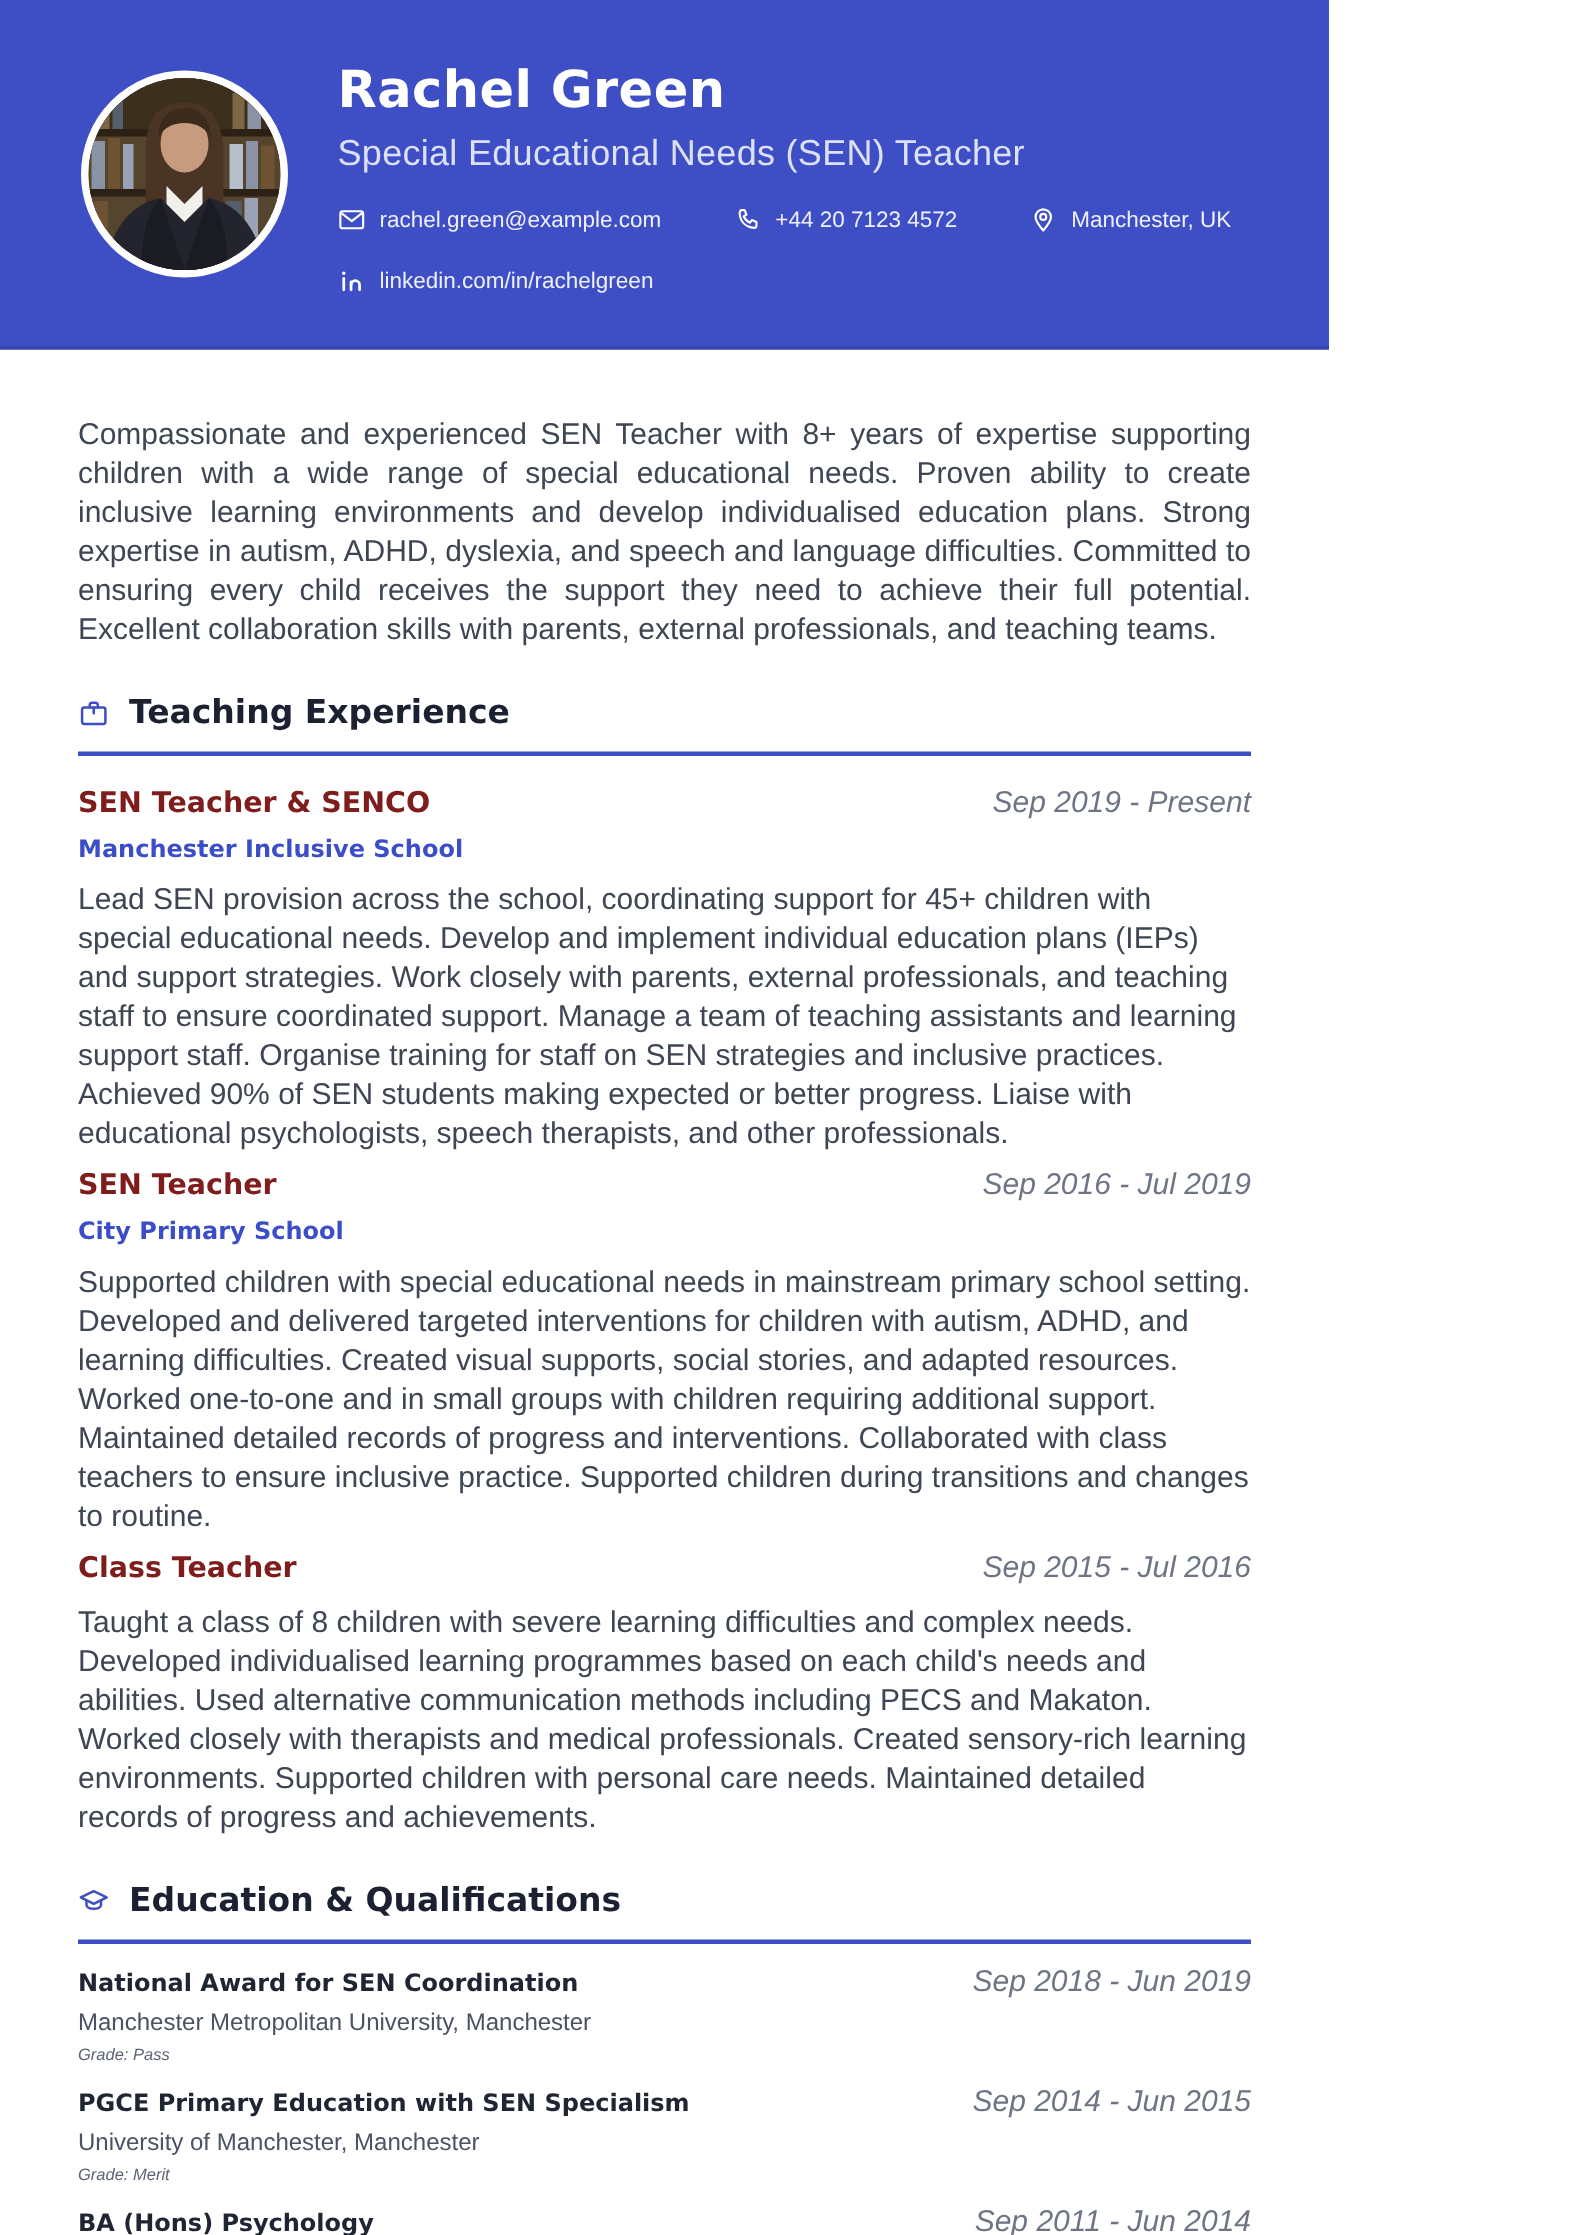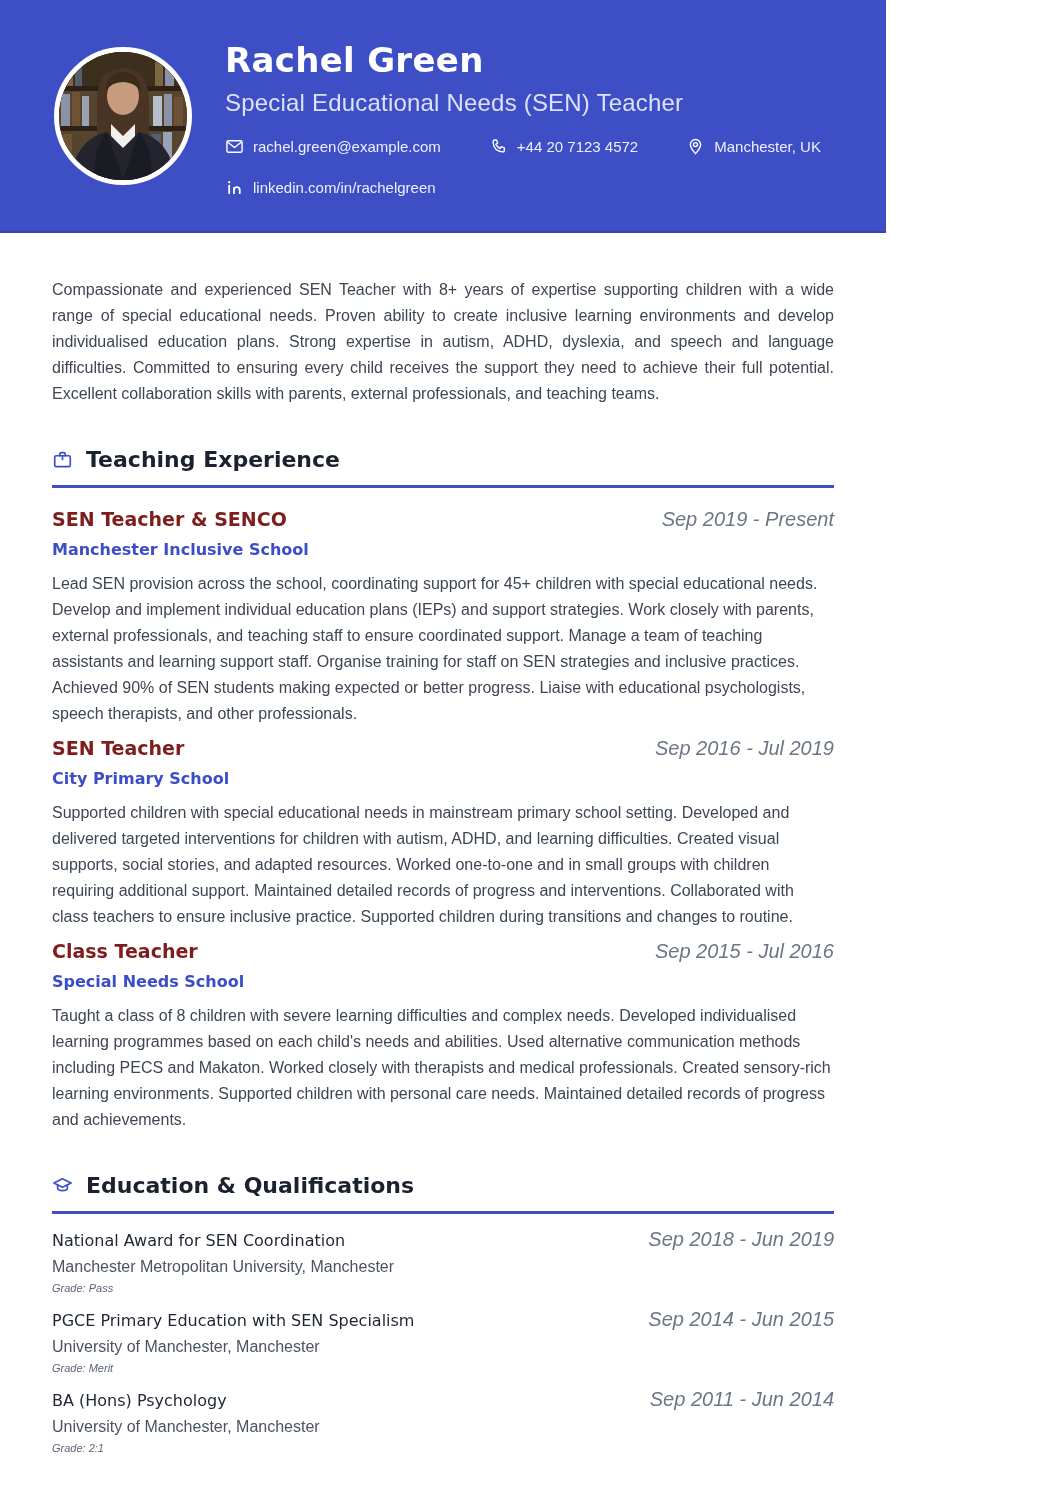--- a/index.html
+++ b/index.html
@@ -39,34 +39,34 @@
     font-size: 24px; font-weight: normal; color: #dde1f8;
     letter-spacing: 0.2px;
   }
   .contact-row { display: flex; align-items: center; gap: 48px; margin-top: 20px; }
   .contact-row.second { margin-top: 22px; }
   .contact-item { display: flex; align-items: center; gap: 9px; font-size: 15px; color: #eef0fc; }
   .contact-item svg { flex: 0 0 auto; display: block; }
 
   
   main { padding: 0 52px; }
-  section { margin-top: 40px; }
+  section { margin-top: 30px; }
   section:first-of-type { margin-top: 44px; }
   .sec-head {
     display: flex; align-items: center; gap: 13px;
     padding-bottom: 13px;
     border-bottom: 3px solid #3e4ec5;
   }
   .sec-head h2 {
     font-family: "DejaVu Sans", sans-serif;
     font-size: 22px; font-weight: bold; color: #1b2130;
   }
   .sec-head svg { display: block; }
 
-  .body-text { font-size: 16px; line-height: 26px; color: #3e4654; }
+  .body-text { font-size: 20px; line-height: 26px; color: #3e4654; }
   .justify { text-align: justify; }
 
   .summary-text { margin-top: 16px; }
 
   .job { margin-top: 20px; }
   .job + .job { margin-top: 10px; }
   .row-split { display: flex; justify-content: space-between; align-items: baseline; }
   .job-title {
     font-family: "DejaVu Sans", sans-serif;
     font-size: 19px; font-weight: bold; color: #7f1d1d;
@@ -76,21 +76,21 @@
     margin-top: 9px;
     font-family: "DejaVu Sans", sans-serif;
     font-size: 16px; font-weight: bold; color: #3b4ec8;
   }
   .job-desc { margin-top: 12px; }
 
   .edu { margin-top: 14px; }
   .edu:first-of-type { margin-top: 18px; }
   .edu-degree {
     font-family: "DejaVu Sans", sans-serif;
-    font-size: 16px; font-weight: normal; color: #1f2533;
+    font-size: 16px; font-weight: bold; color: #1f2533;
   }
   .edu-inst { margin-top: 7px; font-size: 16px; color: #4a5263; }
   .edu-grade { margin-top: 6px; font-size: 11px; font-style: italic; color: #5c6474; }
 </style>
 </head>
 <body>
 
 <div class="page">
 
   <header class="header">
@@ -210,21 +210,20 @@
         </div>
         <div class="company">City Primary School</div>
         <p class="body-text job-desc">Supported children with special educational needs in mainstream primary school setting. Developed and delivered targeted interventions for children with autism, ADHD, and learning difficulties. Created visual supports, social stories, and adapted resources. Worked one-to-one and in small groups with children requiring additional support. Maintained detailed records of progress and interventions. Collaborated with class teachers to ensure inclusive practice. Supported children during transitions and changes to routine.</p>
       </div>
 
       <div class="job">
         <div class="row-split">
           <h3 class="job-title">Class Teacher</h3>
           <span class="date">Sep 2015 - Jul 2016</span>
         </div>
-        <div class="company">Special Needs School</div>
         <p class="body-text job-desc">Taught a class of 8 children with severe learning difficulties and complex needs. Developed individualised learning programmes based on each child's needs and abilities. Used alternative communication methods including PECS and Makaton. Worked closely with therapists and medical professionals. Created sensory-rich learning environments. Supported children with personal care needs. Maintained detailed records of progress and achievements.</p>
       </div>
     </section>
 
     <section>
       <div class="sec-head">
         <span>
           <svg width="21" height="21" viewBox="0 0 20 20" fill="none" stroke="#3e4ec5" stroke-width="1.6" stroke-linecap="round" stroke-linejoin="round">
             <path d="M10 3.6 L1.8 7.6 L10 11.6 L18.2 7.6 Z"></path>
             <path d="M5.4 9.6 v3 c0 1.2 2.1 2.2 4.6 2.2 s4.6 -1 4.6 -2.2 v-3"></path>

